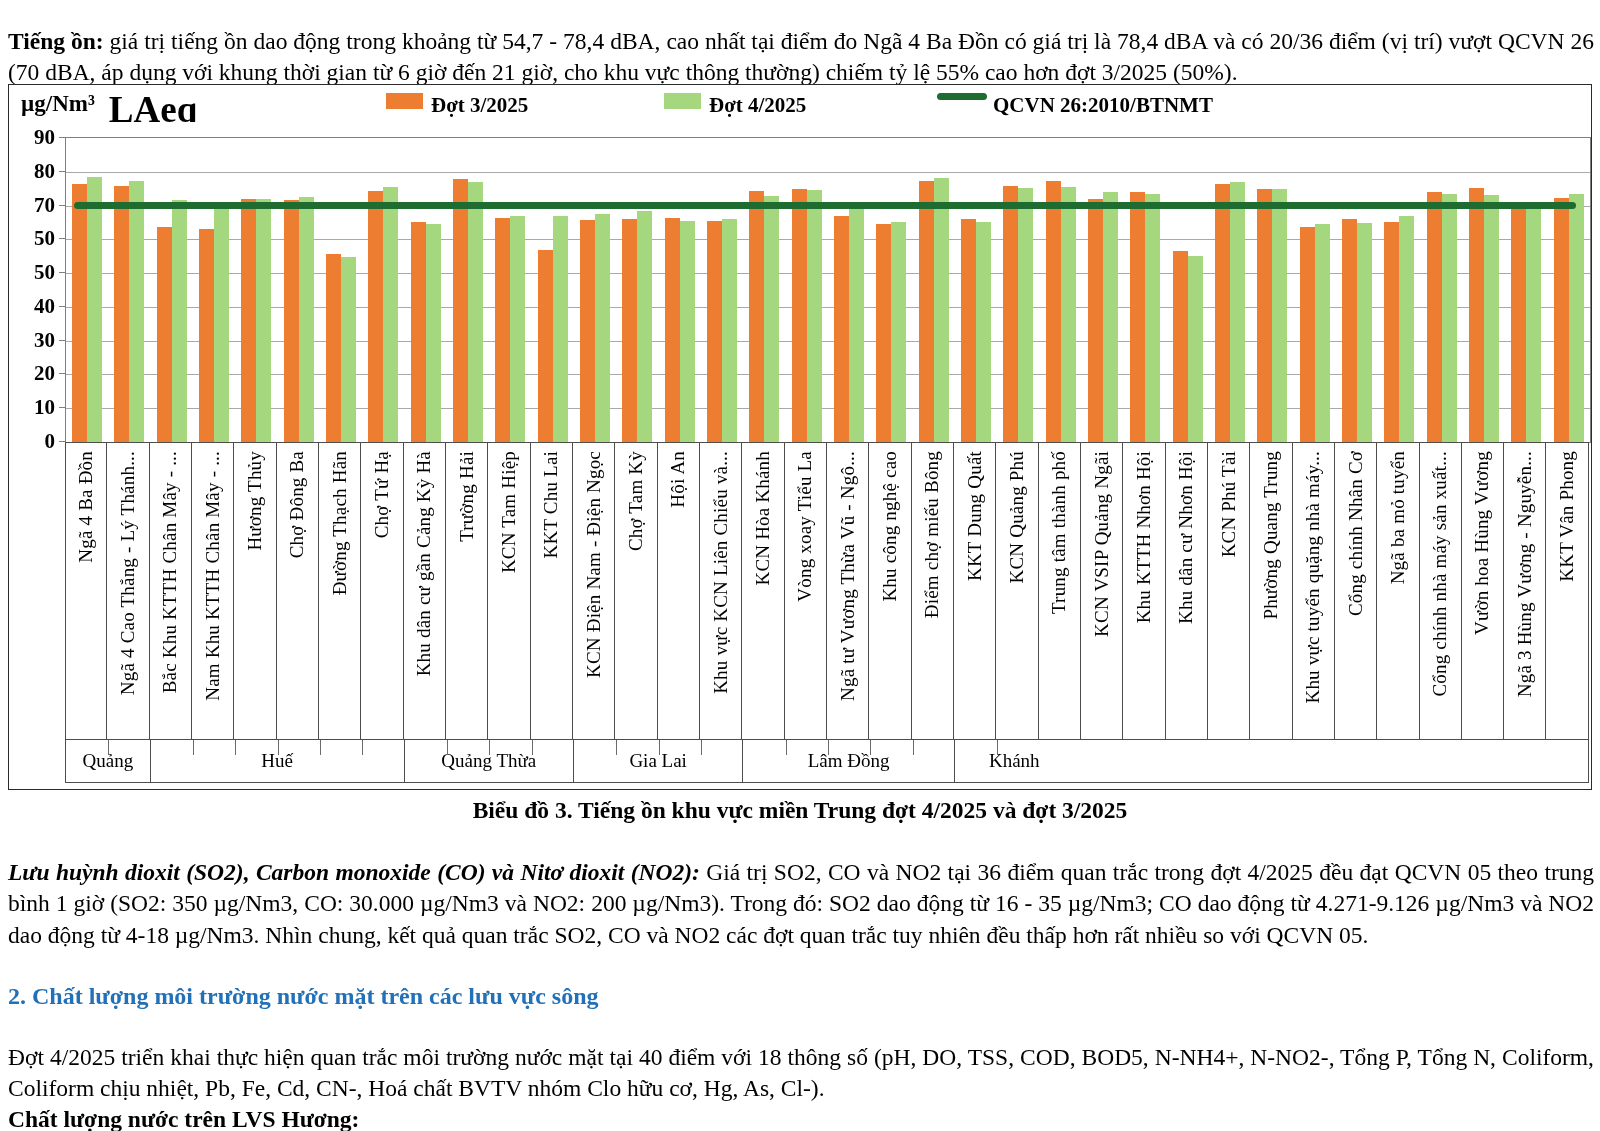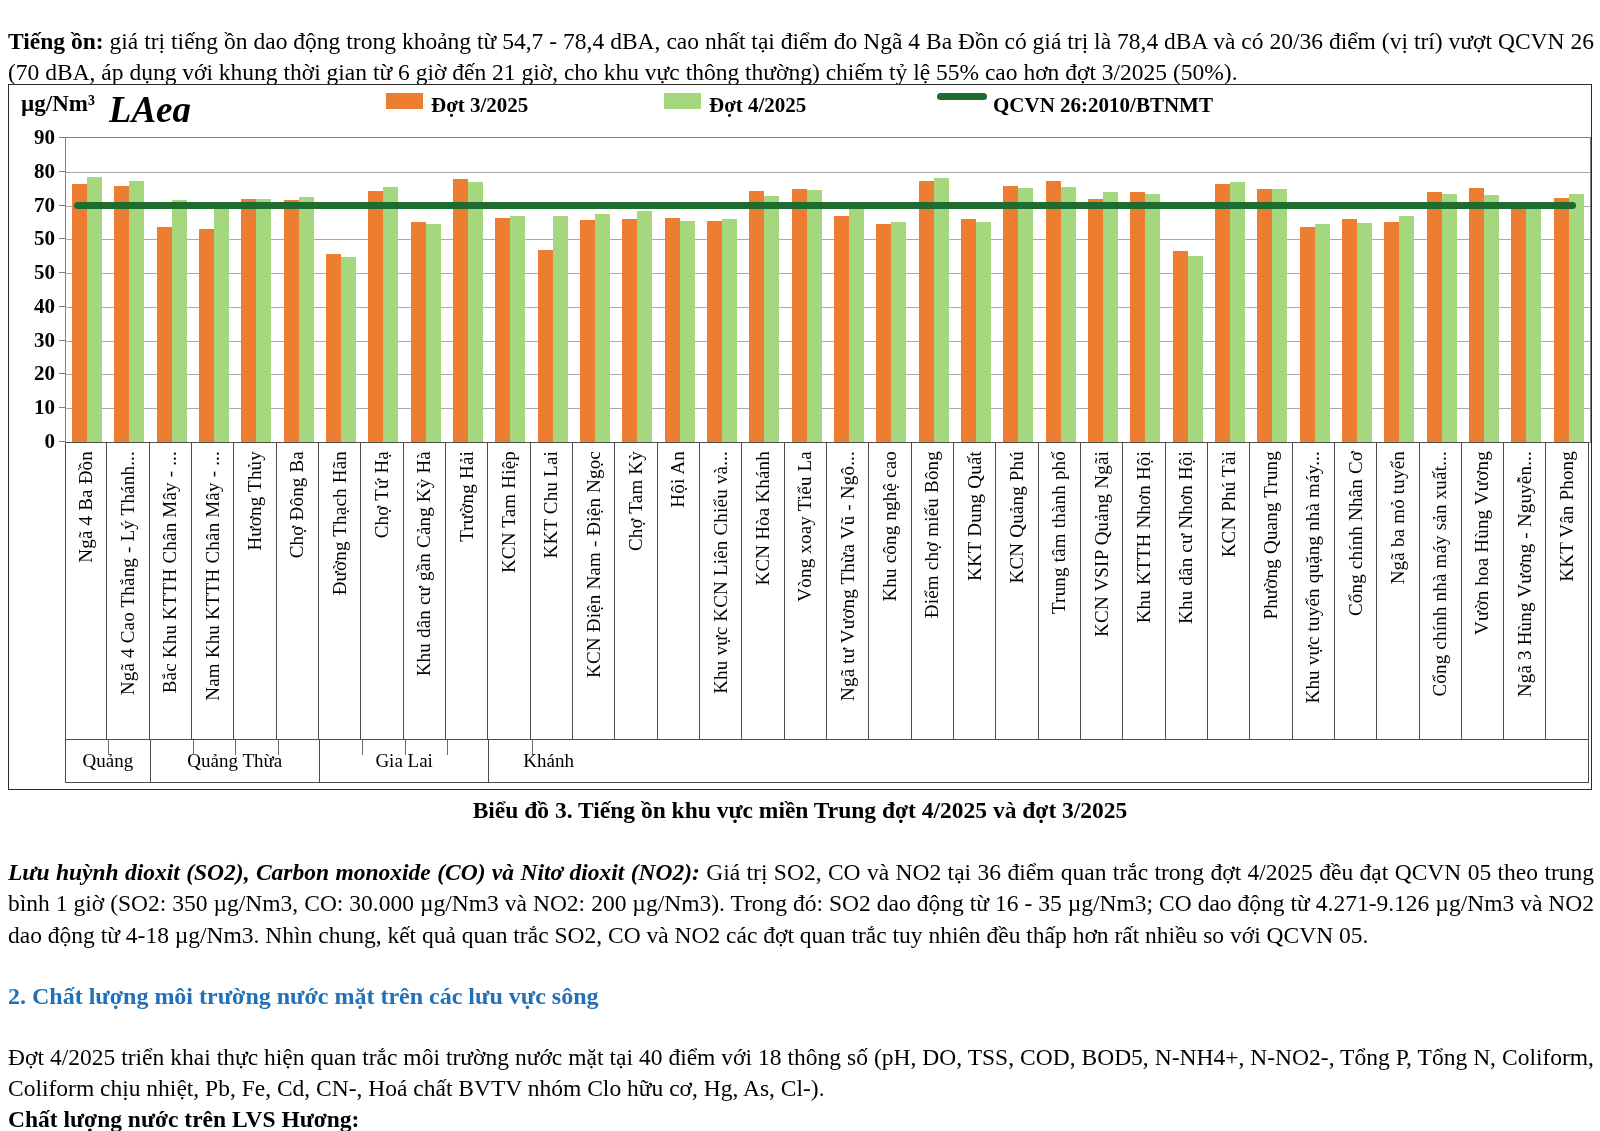--- a/index.html
+++ b/index.html
@@ -13,21 +13,21 @@
   .caption{position:absolute;left:0;width:1600px;text-align:center;font-weight:bold;font-size:23.5px;}
   .section-heading{position:absolute;left:8px;width:1586px;font-weight:bold;font-size:24px;}
   
   .chart-box{
     position:absolute;left:8px;top:84px;width:1584px;height:706px;
     border:1.5px solid #2b2b2b;background:#fff;box-sizing:border-box;
   }
   .unit-wrap{position:absolute;left:12px;top:6px;display:flex;align-items:flex-start;}
   .unit-label{font-weight:bold;font-size:23px;line-height:1.1;}
   .unit-label2-clip{height:31px;overflow:hidden;margin-left:14px;}
-  .unit-label2{font-weight:bold;font-size:37px;line-height:1.0;font-style:italic;}
+  .unit-label2{font-weight:bold;font-size:37px;line-height:1.0;}
   .legend{position:absolute;top:8px;left:0;width:100%;height:26px;}
   .legend-item{position:absolute;display:flex;align-items:flex-start;height:26px;}
   .legend-swatch{width:37px;height:16px;margin-right:8px;}
   .legend-line{width:50px;height:7px;border-radius:3.5px;margin-right:6px;}
   .legend-label{font-weight:bold;font-size:21px;white-space:nowrap;}
   .plot-area{
     position:absolute;left:56px;top:52px;width:1524px;height:304px;
     border:1px solid #7f7f7f;box-sizing:content-box;background:#fff;
   }
   .gridline{position:absolute;left:0;width:100%;height:1px;background:#a9a9a9;}
@@ -372,32 +372,47 @@
       </div>
       <div class="cat-cell" style="width: 42.3333px;">
         <span class="cat-label">KKT Vân Phong</span>
       </div>
     </div>
   <div class="region-row" id="region-row">
       <div class="region-cell" style="width: 84.6667px;">
         <span>Quảng</span>
         <div class="col-tick" style="left: 42.3333px;"></div>
       </div>
+      <div class="region-cell" style="width: 254px;">
+        <span>Huế</span>
+        <div class="col-tick" style="left: 42.3333px;"></div>
+        <div class="col-tick" style="left: 84.6667px;"></div>
+        <div class="col-tick" style="left: 127px;"></div>
+        <div class="col-tick" style="left: 169.333px;"></div>
+        <div class="col-tick" style="left: 211.667px;"></div>
+      </div>
       <div class="region-cell" style="width: 169.333px;">
         <span>Quảng Thừa</span>
         <div class="col-tick" style="left: 42.3333px;"></div>
         <div class="col-tick" style="left: 84.6667px;"></div>
         <div class="col-tick" style="left: 127px;"></div>
       </div>
       <div class="region-cell" style="width: 169.333px;">
         <span>Gia Lai</span>
         <div class="col-tick" style="left: 42.3333px;"></div>
         <div class="col-tick" style="left: 84.6667px;"></div>
         <div class="col-tick" style="left: 127px;"></div>
       </div>
+      <div class="region-cell" style="width: 211.667px;">
+        <span>Lâm Đồng</span>
+        <div class="col-tick" style="left: 42.3333px;"></div>
+        <div class="col-tick" style="left: 84.6667px;"></div>
+        <div class="col-tick" style="left: 127px;"></div>
+        <div class="col-tick" style="left: 169.333px;"></div>
+      </div>
       <div class="region-cell" style="width: 84.6667px; justify-content: flex-end;">
         <span>Khánh</span>
         <div class="col-tick" style="left: 42.3333px;"></div>
       </div>
     </div>
 </div>
 
 <div class="caption" style="top:797px;">Biểu đồ 3. Tiếng ồn khu vực miền Trung đợt 4/2025 và đợt 3/2025</div>
 
 <p class="para" style="top:833px;"><span class="lead-bold-italic">Lưu huỳnh dioxit (SO2), Carbon monoxide (CO) và Nitơ dioxit (NO2):</span><span> Giá trị SO2, CO và NO2 tại 36 điểm quan trắc trong đợt 4/2025 đều đạt QCVN 05 theo trung bình 1 giờ (SO2: 350 µg/Nm3, CO: 30.000 µg/Nm3 và NO2: 200 µg/Nm3). Trong đó: SO2 dao động từ 16 - 35 µg/Nm3; CO dao động từ 4.271-9.126 µg/Nm3 và NO2 dao động từ 4-18 µg/Nm3. Nhìn chung, kết quả quan trắc SO2, CO và NO2 các đợt quan trắc tuy nhiên đều thấp hơn rất nhiều so với QCVN 05.</span></p>

